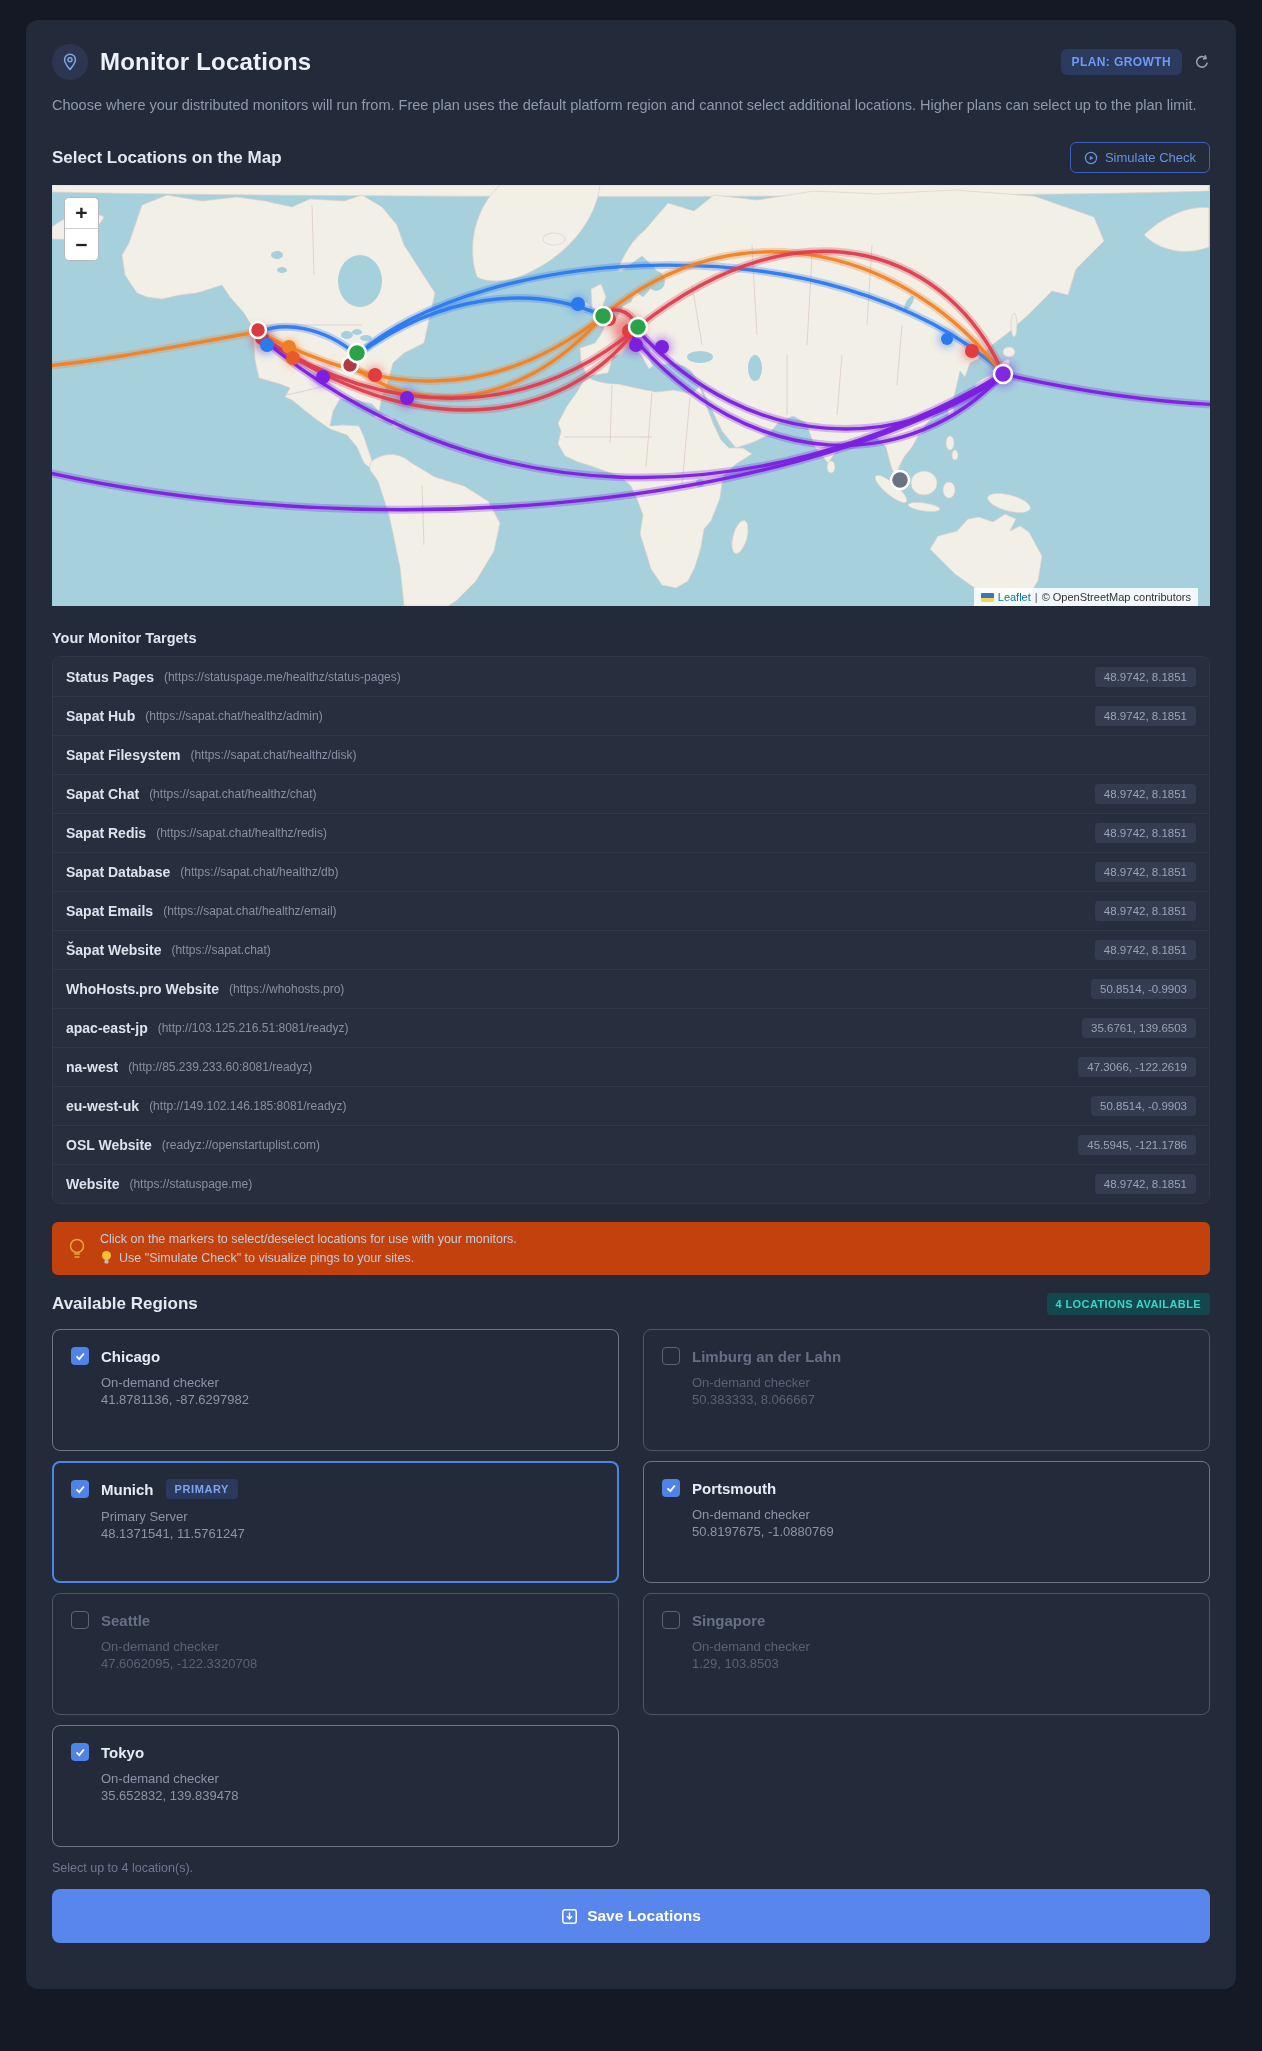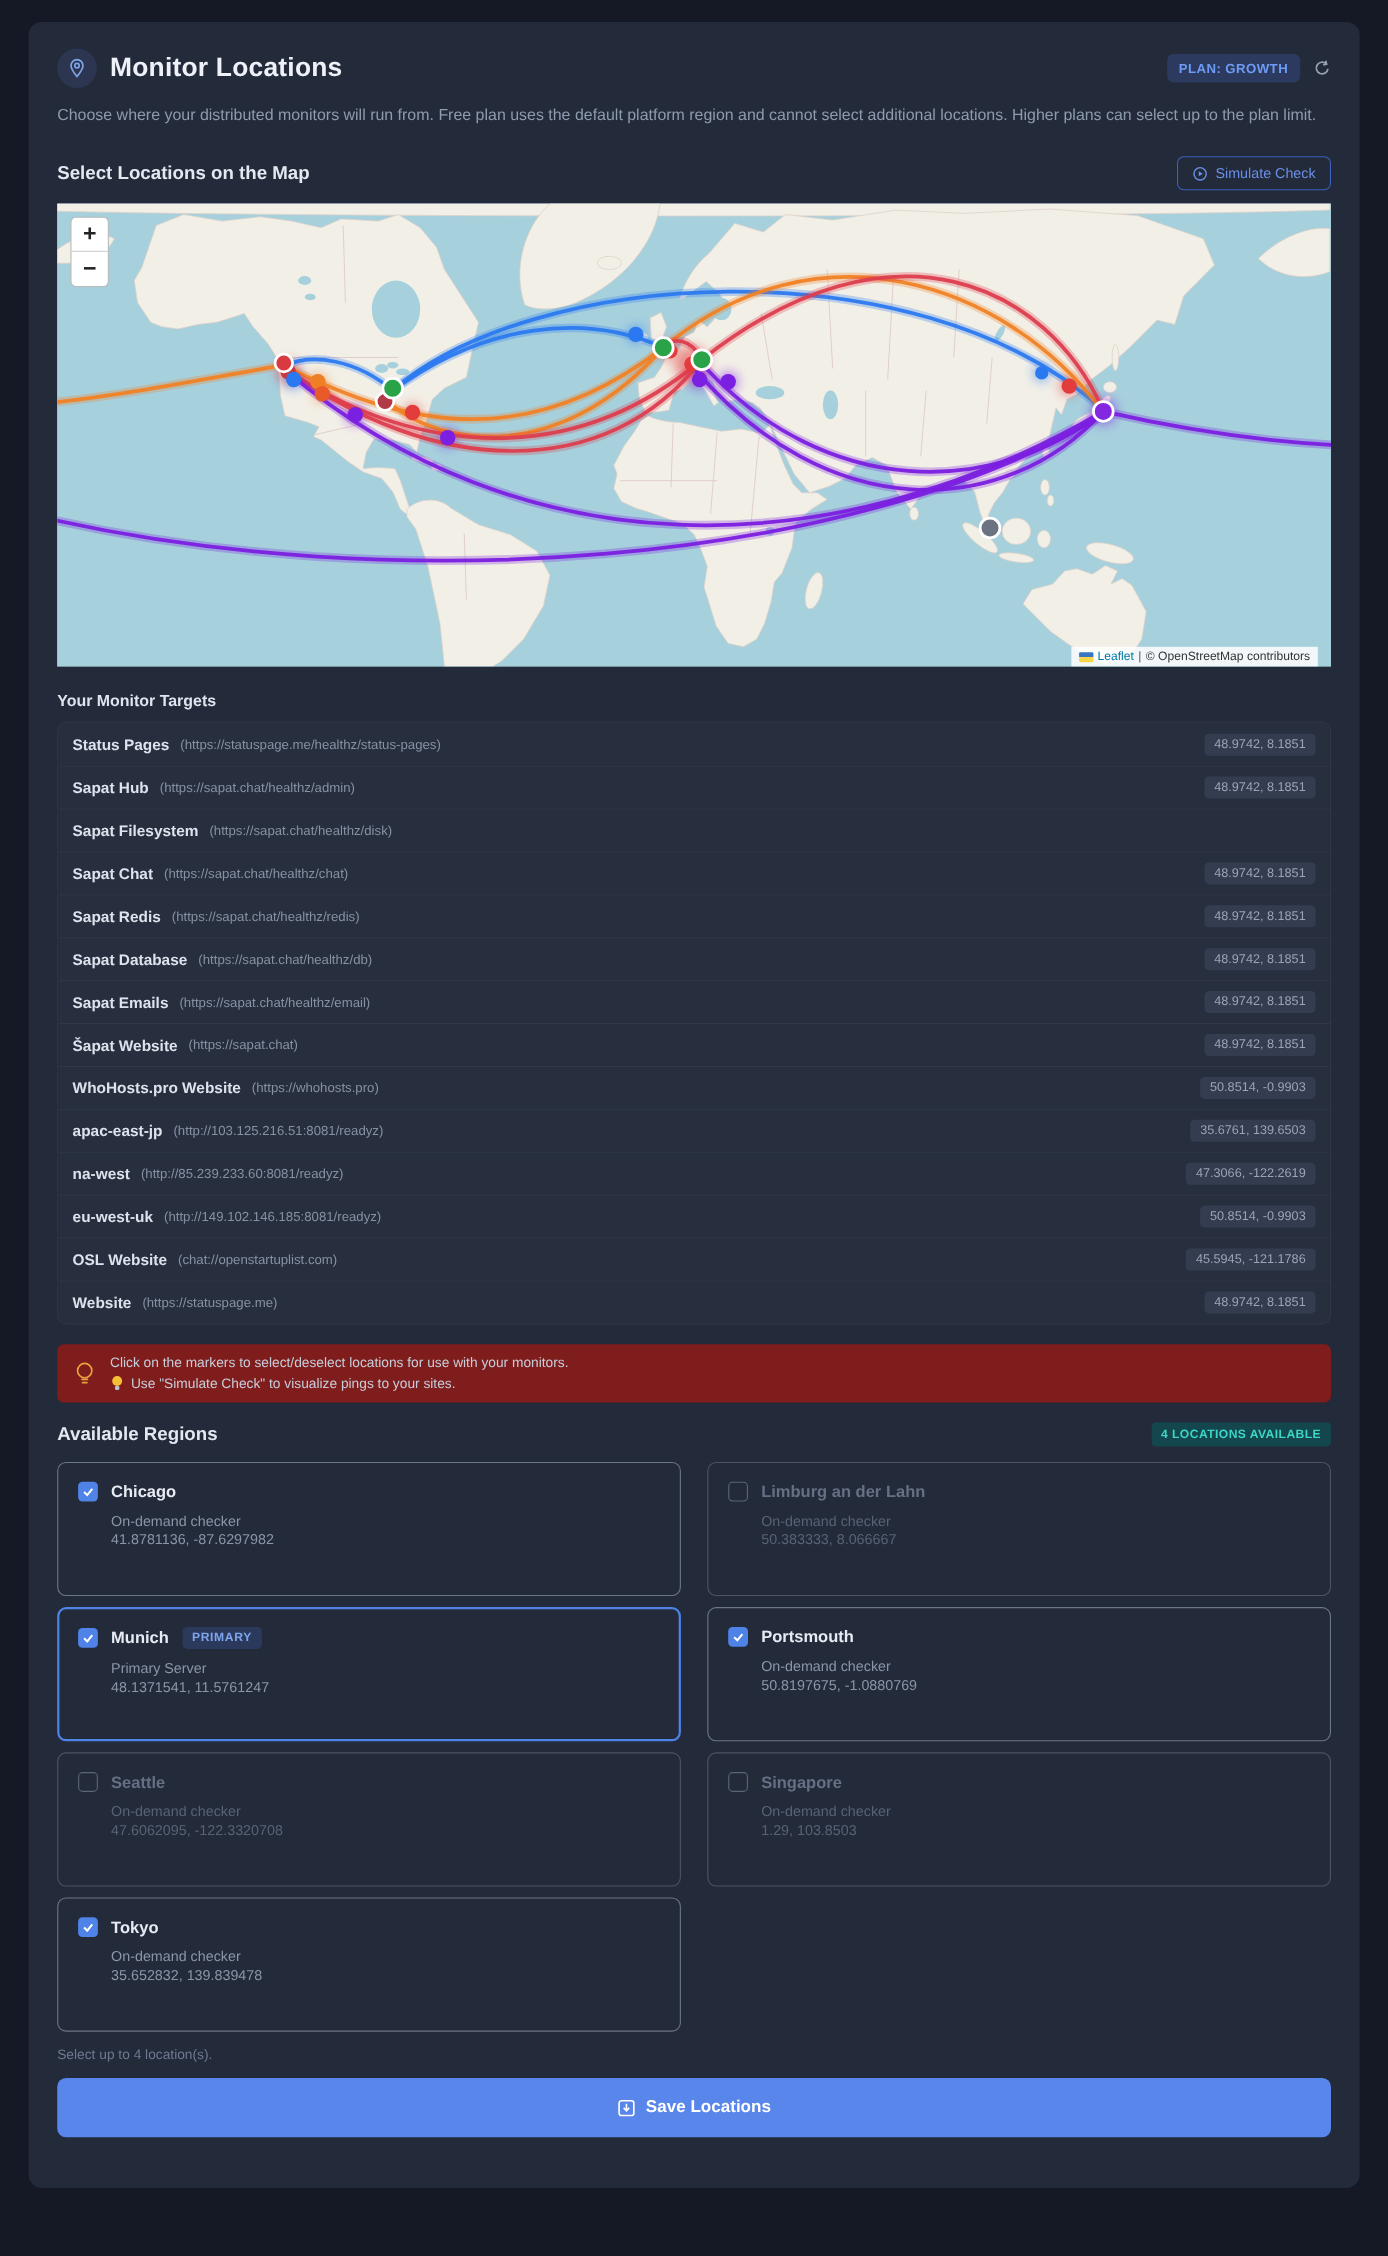--- a/index.html
+++ b/index.html
@@ -62,21 +62,21 @@
   }
   .trow + .trow { border-top: 1px solid #2f3748; }
   .tname { color: #dde3ed; font-size: 14px; font-weight: 600; }
   .turl { color: #8791a3; font-size: 12px; margin-left: 10px; }
   .tsp { flex: 1; }
   .tcoord {
     background: #343c50; color: #9aa4b6; font-size: 11.5px; padding: 4px 9px; border-radius: 4px; white-space: nowrap;
   }
   .tcoord:empty { display: none; }
   
-  .tip { margin-top: 18px; background: #7f1d1d; border-radius: 6px; padding: 10px 14px; display: flex; align-items: center; gap: 12px; }
+  .tip { margin-top: 18px; background: #c2410c; border-radius: 6px; padding: 10px 14px; display: flex; align-items: center; gap: 12px; }
   .tip-lines { display: flex; flex-direction: column; gap: 4px; }
   .tip-line { color: #c6cdd9; font-size: 12.5px; display: flex; align-items: center; gap: 6px; }
   
   .avail-badge { margin-left: auto; background: #14464e; color: #3bd6c6; font-size: 11px; font-weight: 700; padding: 5px 9px; border-radius: 4px; letter-spacing: .4px; }
   .grid { margin-top: 14px; display: grid; grid-template-columns: 1fr 1fr; gap: 10px 24px; }
   .card {
     border: 1px solid rgba(200,210,225,.45); border-radius: 8px; padding: 17px 18px; min-height: 122px; cursor: pointer;
   }
   .card.primary { border: 2px solid #4f83e8; padding: 16px 17px; }
   .card-head { display: flex; align-items: center; gap: 12px; }
@@ -387,21 +387,21 @@
 
       <div class="trow">
         <span class="tname">eu-west-uk</span>
         <span class="turl">(http://149.102.146.185:8081/readyz)</span>
         <span class="tsp"></span>
         <span class="tcoord">50.8514, -0.9903</span>
       </div>
 
       <div class="trow">
         <span class="tname">OSL Website</span>
-        <span class="turl">(chat://openstartuplist.com)</span>
+        <span class="turl">(readyz://openstartuplist.com)</span>
         <span class="tsp"></span>
         <span class="tcoord">45.5945, -121.1786</span>
       </div>
 
       <div class="trow">
         <span class="tname">Website</span>
         <span class="turl">(https://statuspage.me)</span>
         <span class="tsp"></span>
         <span class="tcoord">48.9742, 8.1851</span>
       </div>

